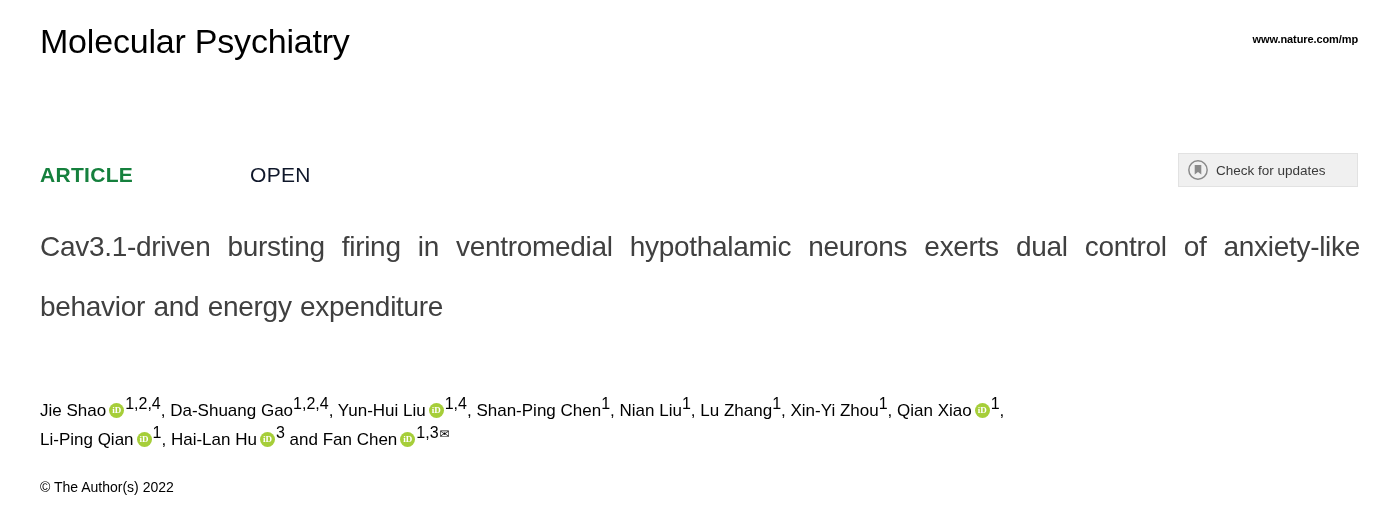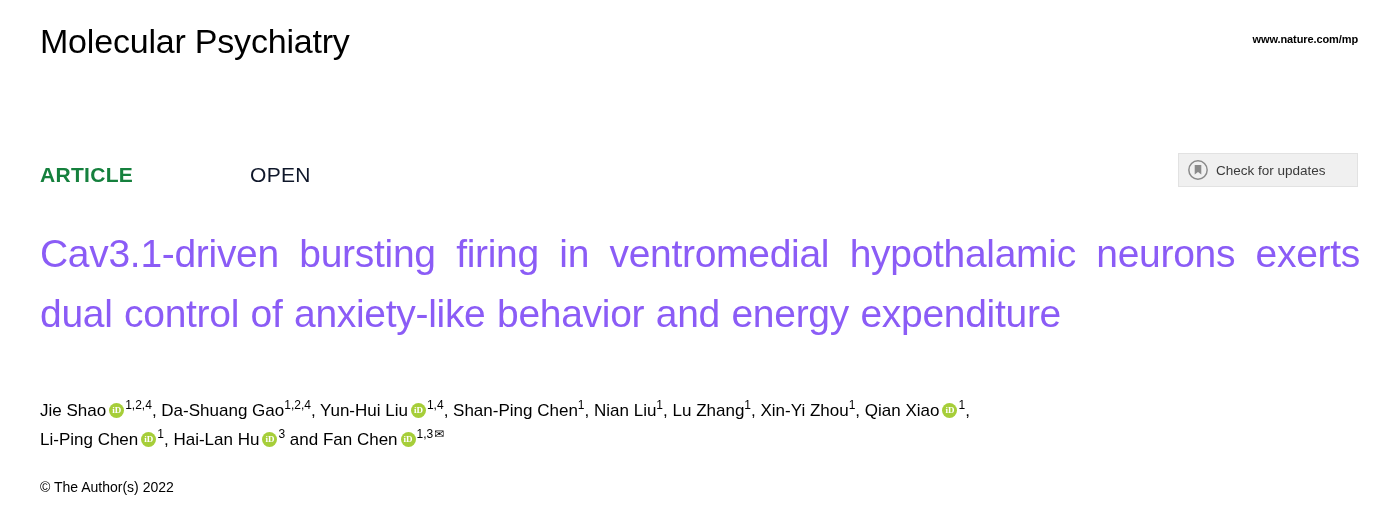--- a/index.html
+++ b/index.html
@@ -108,45 +108,45 @@
     color: #3a3a3a;
     white-space: nowrap;
   }
 
   
   .article-title {
     position: absolute;
     top: 198px;
     left: 40px;
     width: 1320px;
-    font-size: 39px;
+    font-size: 28px;
     line-height: 60px;
     font-weight: 400;
     letter-spacing: -0.3px;
-    color: #8b5cf6;
+    color: #404040;
     text-align: justify;
     text-align-last: left;
     word-spacing: 1px;
   }
 
   
   .authors {
     position: absolute;
     top: 396px;
     left: 40px;
     width: 1320px;
     font-size: 17px;
     line-height: 29px;
     color: #000;
   }
   .author-name {
     white-space: nowrap;
   }
   .sup {
-    font-size: 12px;
+    font-size: 16px;
     vertical-align: super;
     line-height: 0;
   }
   .orcid {
     display: inline-block;
     width: 15px;
     height: 15px;
     border-radius: 50%;
     background: #a6ce39;
     position: relative;
@@ -206,19 +206,19 @@
     <span class="crossmark-text">Check for updates</span>
   </div>
 
   <h1 class="article-title">Cav3.1-driven bursting firing in ventromedial hypothalamic neurons exerts dual control of anxiety-like behavior and energy expenditure</h1>
 
   <div class="authors">
     <div>
       <span class="author-name"><span>Jie Shao</span><span class="orcid"></span><span class="sup">1,2,4</span></span><span>, </span><span class="author-name"><span>Da-Shuang Gao</span><span class="sup">1,2,4</span></span><span>, </span><span class="author-name"><span>Yun-Hui Liu</span><span class="orcid"></span><span class="sup">1,4</span></span><span>, </span><span class="author-name"><span>Shan-Ping Chen</span><span class="sup">1</span></span><span>, </span><span class="author-name"><span>Nian Liu</span><span class="sup">1</span></span><span>, </span><span class="author-name"><span>Lu Zhang</span><span class="sup">1</span></span><span>, </span><span class="author-name"><span>Xin-Yi Zhou</span><span class="sup">1</span></span><span>, </span><span class="author-name"><span>Qian Xiao</span><span class="orcid"></span><span class="sup">1</span></span><span>,</span>
     </div>
     <div>
-      <span class="author-name"><span>Li-Ping Chen</span><span class="orcid"></span><span class="sup">1</span></span><span>, </span><span class="author-name"><span>Hai-Lan Hu</span><span class="orcid"></span><span class="sup">3</span></span><span> and </span><span class="author-name"><span>Fan Chen</span><span class="orcid"></span><span class="sup">1,3</span><span class="envelope">✉</span></span>
+      <span class="author-name"><span>Li-Ping Qian</span><span class="orcid"></span><span class="sup">1</span></span><span>, </span><span class="author-name"><span>Hai-Lan Hu</span><span class="orcid"></span><span class="sup">3</span></span><span> and </span><span class="author-name"><span>Fan Chen</span><span class="orcid"></span><span class="sup">1,3</span><span class="envelope">✉</span></span>
     </div>
   </div>
 
   <div class="copyright">© The Author(s) 2022</div>
 
 </div>
 
 </body></html>

